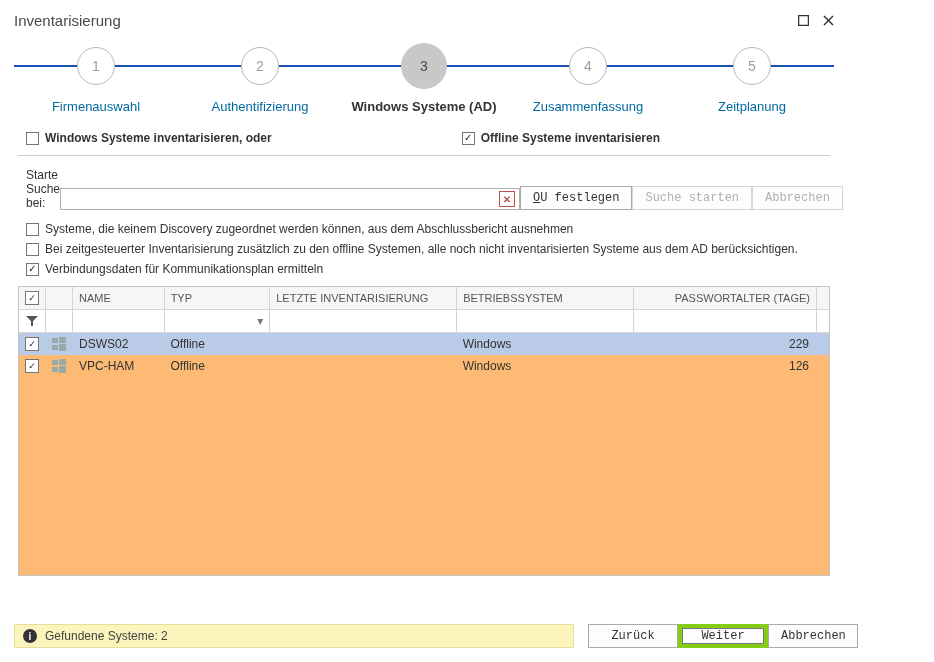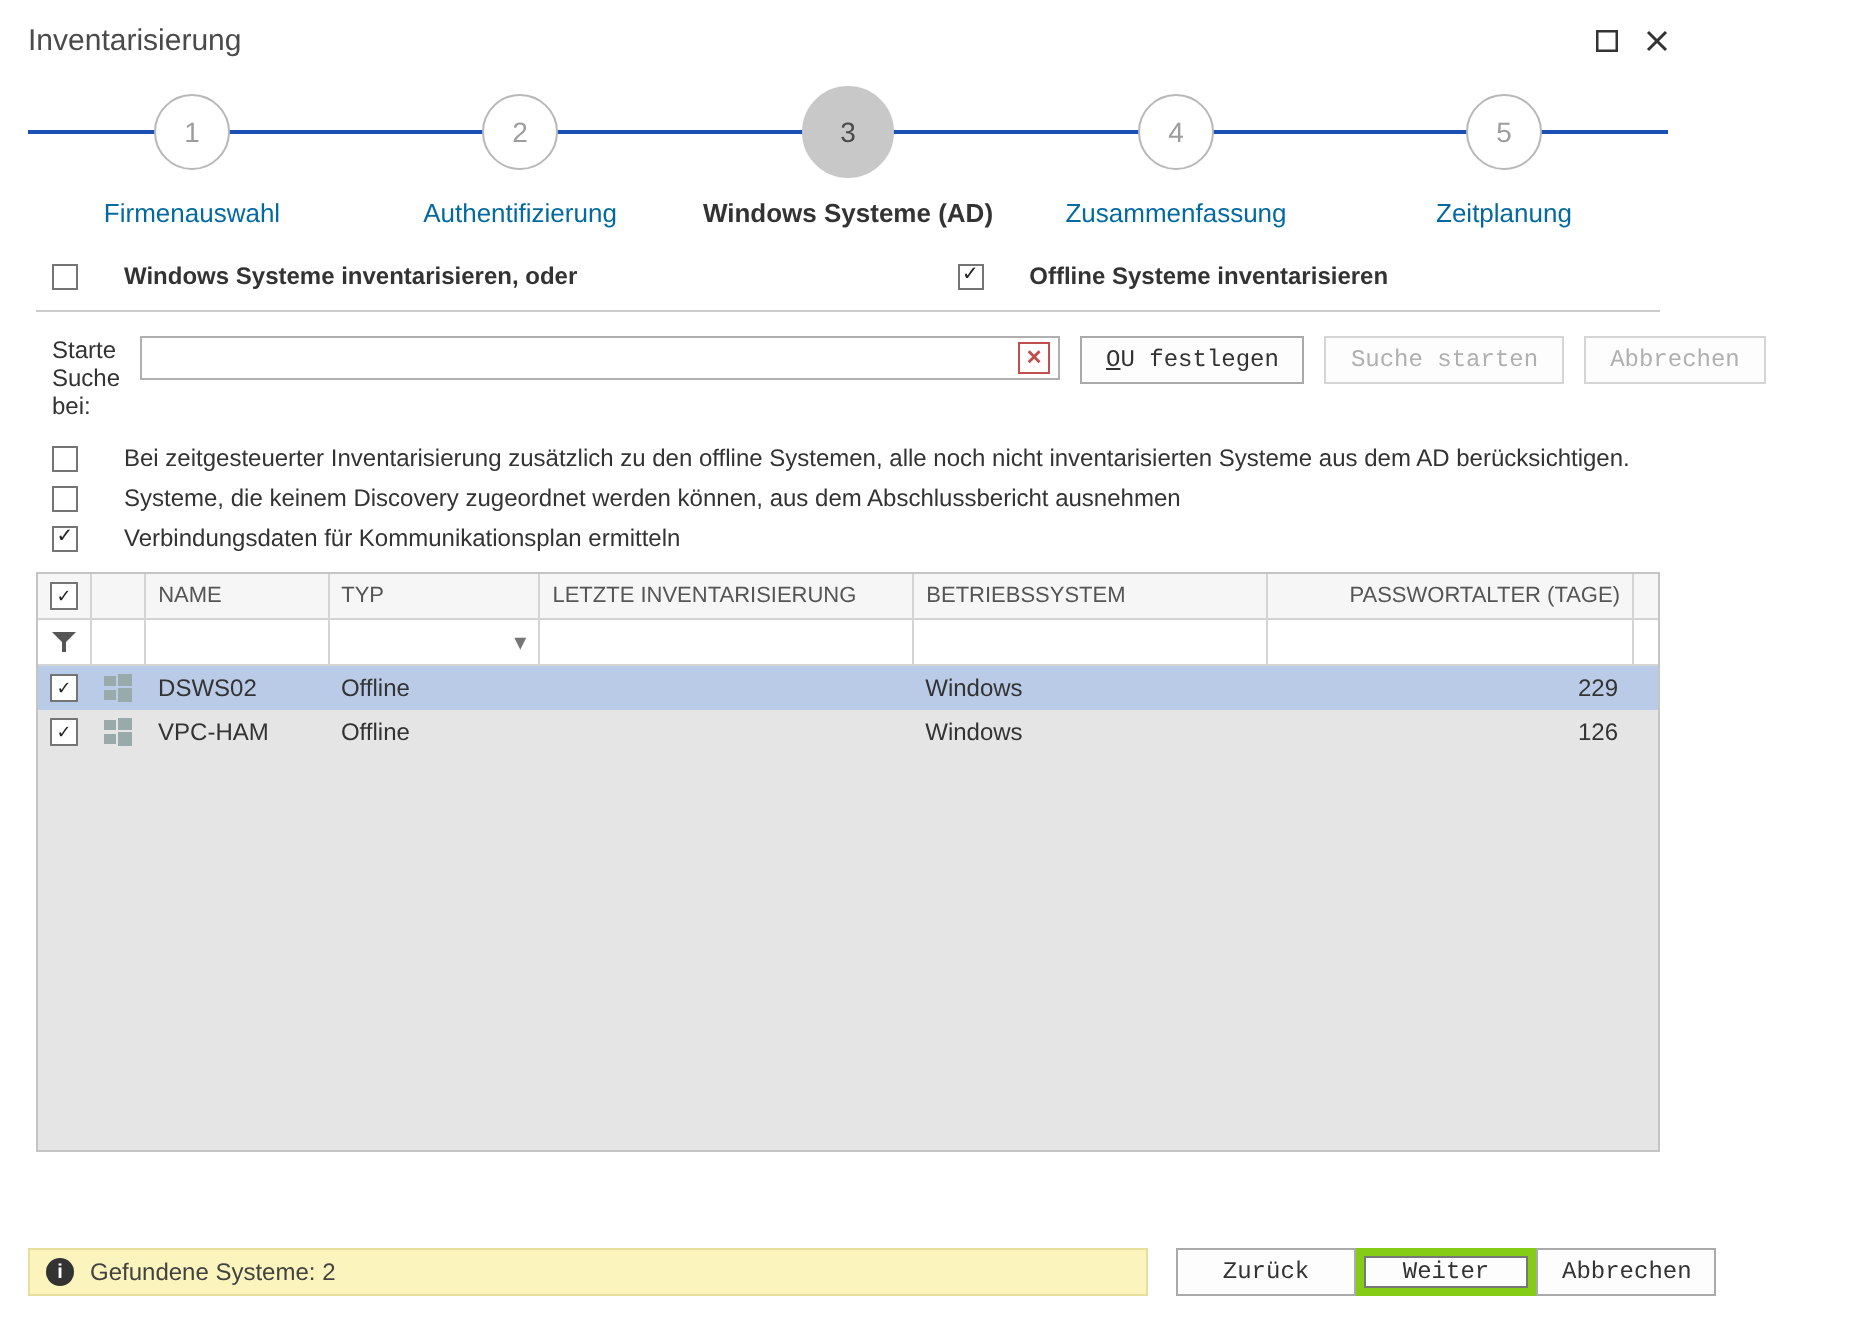--- a/index.html
+++ b/index.html
@@ -13,39 +13,39 @@
 .step-line{position:absolute;top:22px;left:0;right:0;height:2px;background:#1a4fb3}
 .steps{position:absolute;top:0;left:0;right:0;display:flex;justify-content:space-around}
 .step{width:170px;text-align:center}
 .step-circle{width:36px;height:36px;border-radius:50%;background:#fff;border:1.5px solid #b8b8b8;margin:4px auto 14px auto;display:flex;align-items:center;justify-content:center;font-size:14px;color:#9d9d9d}
 .step.active .step-circle{background:#c8c8c8;border-color:#c8c8c8;color:#4a4a4a;width:44px;height:44px;margin-top:0;margin-bottom:10px}
 .step-label{font-size:13px;color:#0369a1}
 .step.active .step-label{font-weight:600;color:#333}
 
 .section{padding:0 4px}
 .top-checks{display:flex;gap:190px;padding:6px 0 10px 8px}
-.chk{display:flex;align-items:center;gap:23px;font-size:12px}
+.chk{display:flex;align-items:center;gap:6px;font-size:12px}
 .chk .box{width:13px;height:13px;border:1px solid #757575;background:#fff;display:flex;align-items:center;justify-content:center;box-sizing:border-box}
 .chk .box.checked::after{content:"✓";font-size:10px;line-height:1;color:#222}
 .top-checks .lbl{font-weight:600}
 
 hr.sep{border:none;border-top:1px solid #ccc;margin:0 0 10px 0}
 
-.search-row{display:flex;align-items:flex-start;gap:10px;padding:2px 4px 12px 8px}
+.search-row{display:flex;align-items:flex-end;padding:2px 4px 12px 8px}
 .search-row .lbl{width:100px}
 .search-field{flex:0 0 460px;height:22px;border:1px solid #b0b0b0;background:#fff;display:flex;align-items:center;justify-content:flex-end;box-sizing:border-box;padding-right:4px}
 .clear-btn{width:14px;height:14px;border:1px solid #c0504d;color:#c0504d;font-size:10px;display:flex;align-items:center;justify-content:center;font-weight:700}
 .btn{height:24px;border:1px solid #aaa;background:#fdfdfd;padding:0 12px;font-family:Liberation Mono, monospace;font-size:12px;color:#333;cursor:default;white-space:nowrap}
 .btn.disabled{color:#b0b0b0;border-color:#d5d5d5}
 .btn .underline{text-decoration:underline}
 
 .opts{padding:0 8px 10px 8px;display:flex;flex-direction:column;gap:6px}
 .opts .chk .lbl{font-weight:400}
 
-.grid{border:1px solid #c4c4c4;height:288px;overflow:hidden;background:#e5e5e5}
+.grid{border:1px solid #c4c4c4;height:288px;overflow:hidden;background:#fdba74}
 .grid-header,.grid-filter,.grid-row{display:flex;align-items:stretch;border-bottom:1px solid #d4d4d4}
 .grid-header{background:#f6f6f6;font-weight:400;color:#555;font-size:11px}
 .grid-filter{background:#fff}
 .cell{border-right:1px solid #d4d4d4;padding:4px 6px;box-sizing:border-box;display:flex;align-items:center;overflow:hidden;white-space:nowrap}
 .cell.c-chk{width:28px;justify-content:center}
 .cell.c-os-icon{width:28px;justify-content:center}
 .cell.c-name{width:97px}
 .cell.c-typ{width:112px}
 .cell.c-last{width:199px}
 .cell.c-betr{width:188px}
@@ -138,25 +138,25 @@
         <span class="clear-btn">✕</span>
       </div>
       <button class="btn"><span class="underline">O</span><span>U festlegen</span></button>
       <button class="btn disabled">Suche starten</button>
       <button class="btn disabled">Abbrechen</button>
     </div>
 
     <div class="opts">
       <label class="chk">
         <span class="box"></span>
+        <span class="lbl">Systeme, die keinem Discovery zugeordnet werden können, aus dem Abschlussbericht ausnehmen</span>
+      </label>
+      <label class="chk">
+        <span class="box"></span>
         <span class="lbl">Bei zeitgesteuerter Inventarisierung zusätzlich zu den offline Systemen, alle noch nicht inventarisierten Systeme aus dem AD berücksichtigen.</span>
-      </label>
-      <label class="chk">
-        <span class="box"></span>
-        <span class="lbl">Systeme, die keinem Discovery zugeordnet werden können, aus dem Abschlussbericht ausnehmen</span>
       </label>
       <label class="chk">
         <span class="box checked"></span>
         <span class="lbl">Verbindungsdaten für Kommunikationsplan ermitteln</span>
       </label>
     </div>
 
     <div class="grid">
       <div class="grid-header">
         <div class="cell c-chk">

